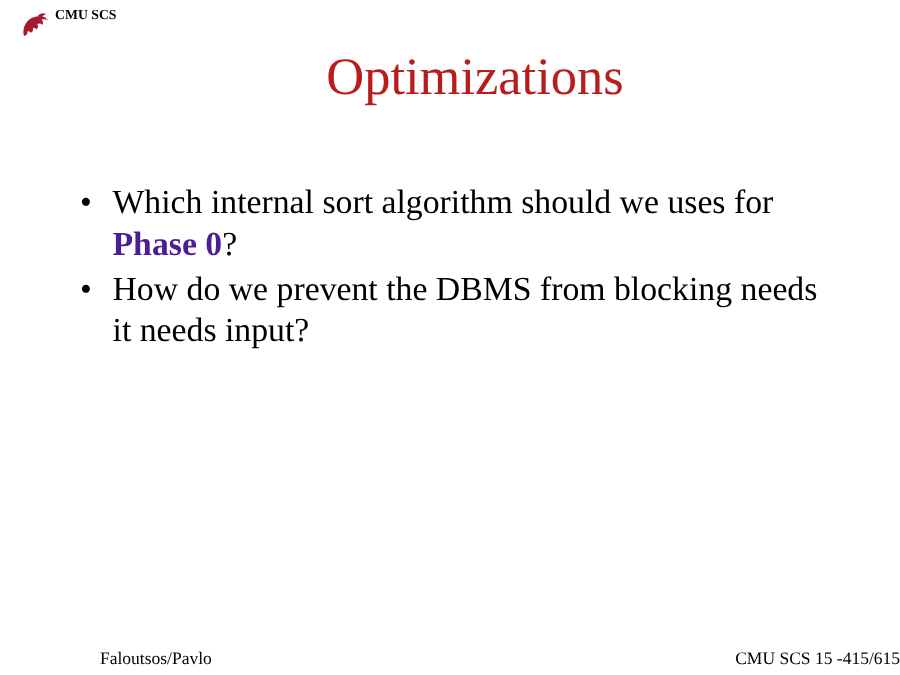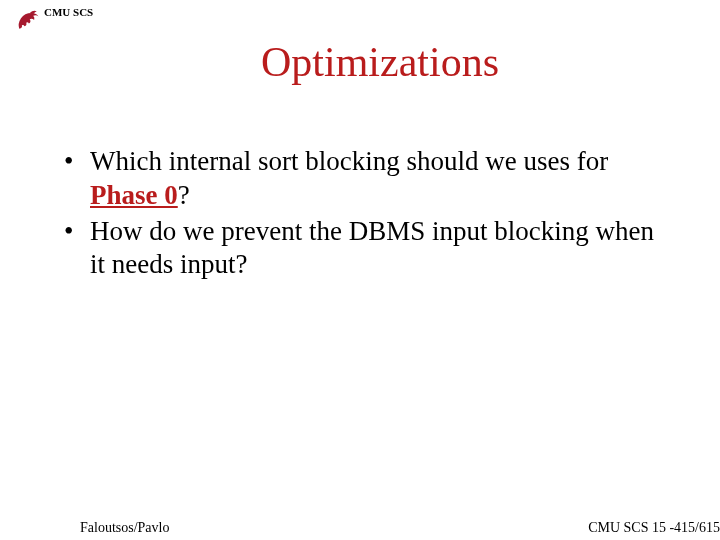--- a/index.html
+++ b/index.html
@@ -58,23 +58,22 @@
       margin-bottom: 2px;
     }
     .bullets li::before {
       content: "•";
       position: absolute;
       left: 2px;
       top: 0;
       font-size: 27px;
     }
     .phase0 {
-      color: #b91c1c;
+      color: #4c1d95;
       font-weight: bold;
-      text-decoration: underline;
     }
     .footer {
       position: absolute;
       bottom: 20px;
       left: 0;
       width: 100%;
       font-size: 14px;
       color: #000;
     }
     .footer-left {
@@ -105,24 +104,24 @@
       <path fill="#a6192e" d="M18 8 Q22 4 26 6 Q24 7 22 9 Z"></path>
     </svg>
   </span>
   <span class="header-text">CMU SCS</span>
 </div>
 
 <h1 class="title">Optimizations</h1>
 
 <ul class="bullets">
   <li>
-    <span>Which internal sort blocking should we uses for </span><span class="phase0">Phase 0</span><span>?</span>
+    <span>Which internal sort algorithm should we uses for </span><span class="phase0">Phase 0</span><span>?</span>
   </li>
   <li>
-    <span>How do we prevent the DBMS input blocking when it needs input?</span><span class="phase0"></span><span></span>
+    <span>How do we prevent the DBMS from blocking needs it needs input?</span><span class="phase0"></span><span></span>
   </li>
 </ul>
 
 <div class="footer">
   <span class="footer-left">Faloutsos/Pavlo</span>
   <span class="footer-center">CMU SCS 15 -415/615</span>
   <span class="footer-right">25</span>
 </div>
 
 </body></html>

